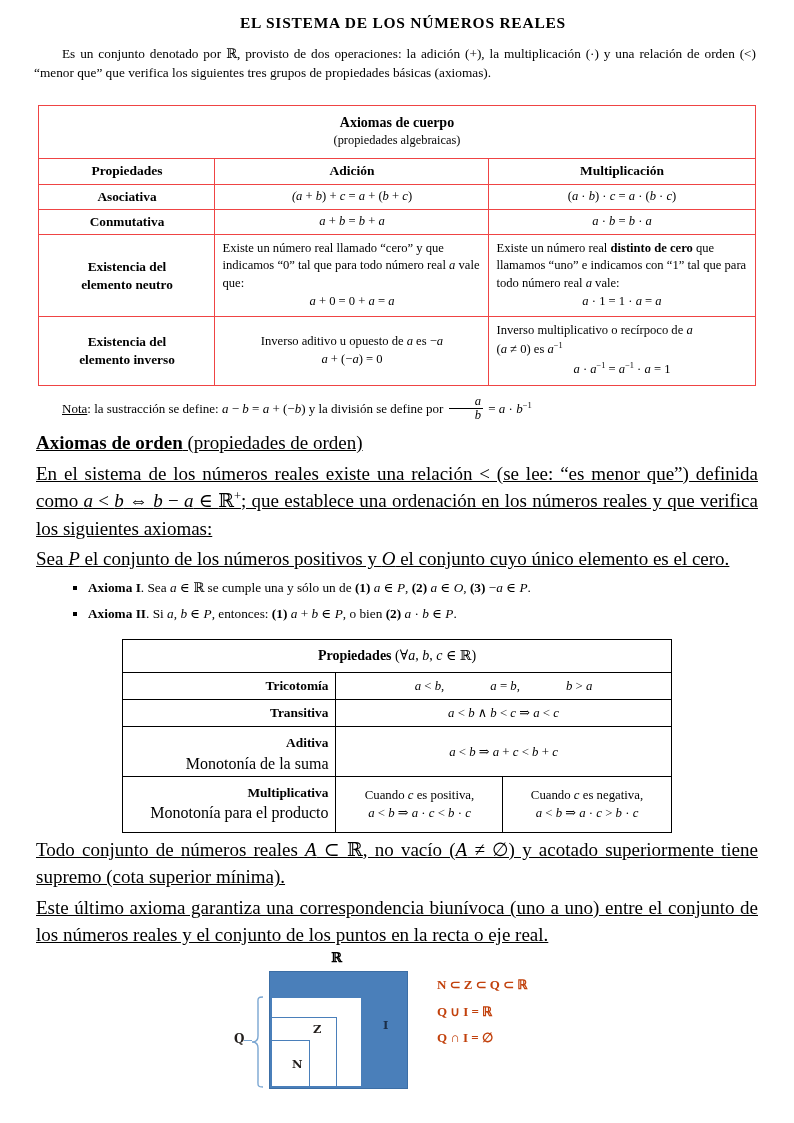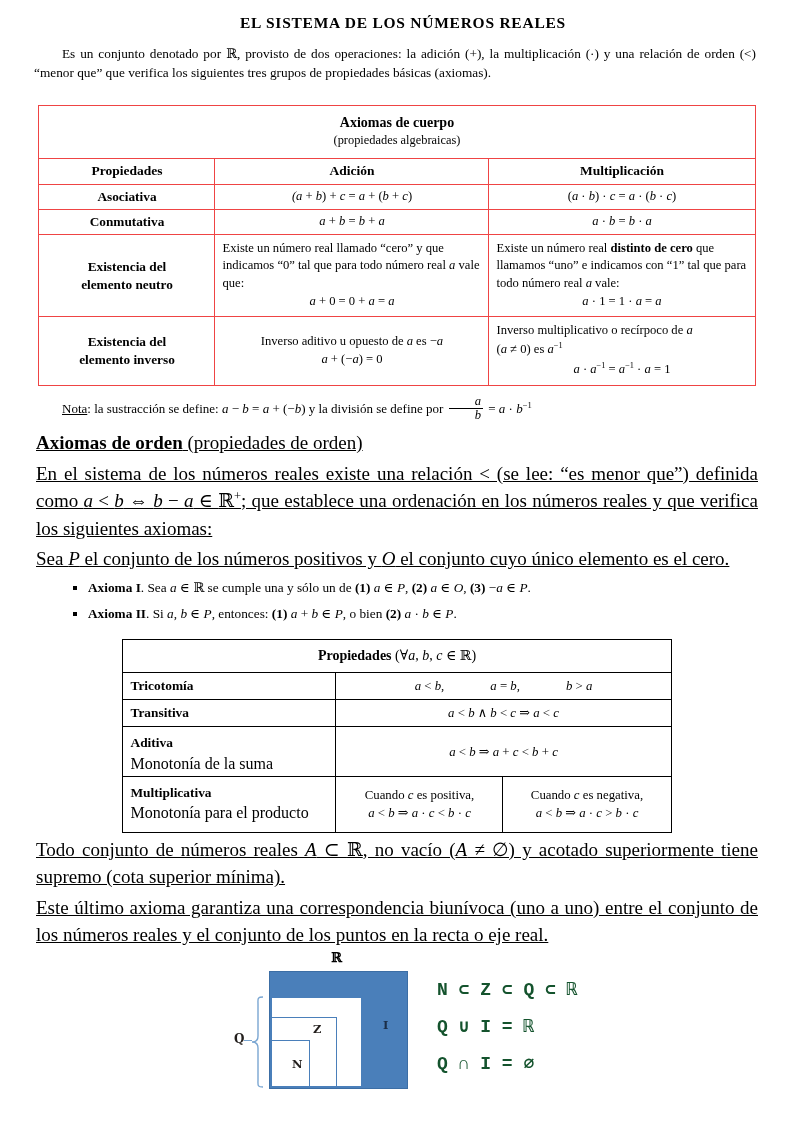--- a/index.html
+++ b/index.html
@@ -172,21 +172,21 @@
     padding: 4px 7px;
     vertical-align: middle;
   }
   #tbl-orden .t-title {
     text-align: center;
     font-size: 14px;
     padding: 7px 6px 8px 6px;
   }
   #tbl-orden .t-title b { font-weight: bold; }
   #tbl-orden .pname {
-    text-align: left;
+    text-align: right;
     line-height: 1.35;
   }
   #tbl-orden .pname .strong {
     font-weight: bold;
     font-size: 13.4px;
     display: block;
   }
   #tbl-orden .pname .soft {
     font-size: 16px;
     display: block;
@@ -258,24 +258,24 @@
   .brace-stem {
     position: absolute;
     left: 244px; top: 1026px;
     width: 8px; height: 1.4px;
     background: #7aa6d2;
   }
 
   .eqlist {
     position: absolute;
     left: 437px; top: 958px;
-    font-family: Liberation Mono, monospace;
-    font-weight: bold;
-    font-size: 18px;
-    color: #14532d;
+    font-family: Liberation Serif, serif;
+    font-weight: bold;
+    font-size: 13px;
+    color: #c2410c;
     line-height: 2.05;
   }
 </style>
 </head>
 <body>
 
 <div class="page">
 
   <div class="doc-title">EL SISTEMA DE LOS NÚMEROS REALES</div>
 

